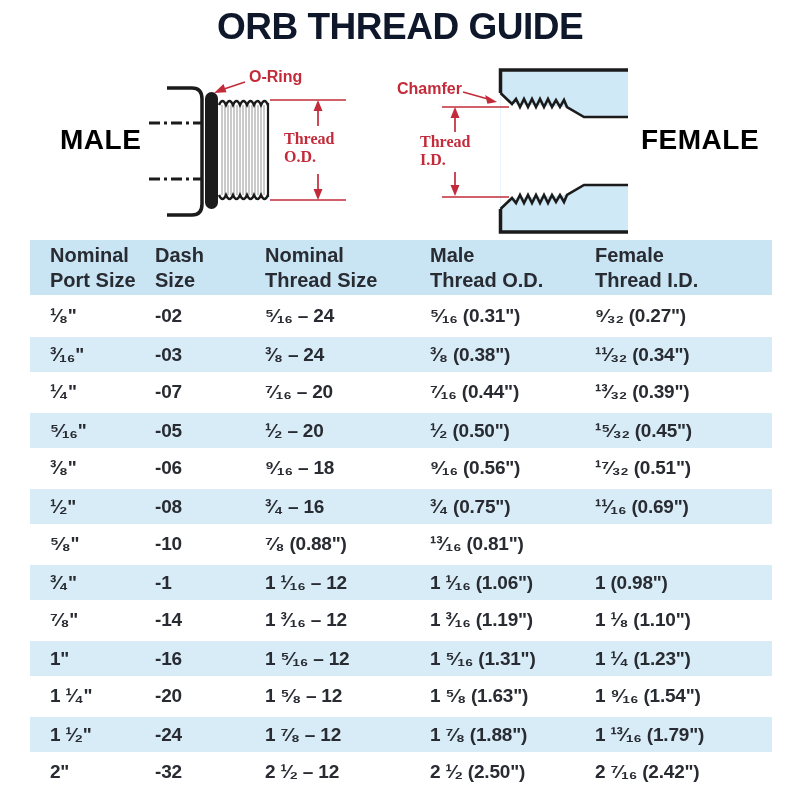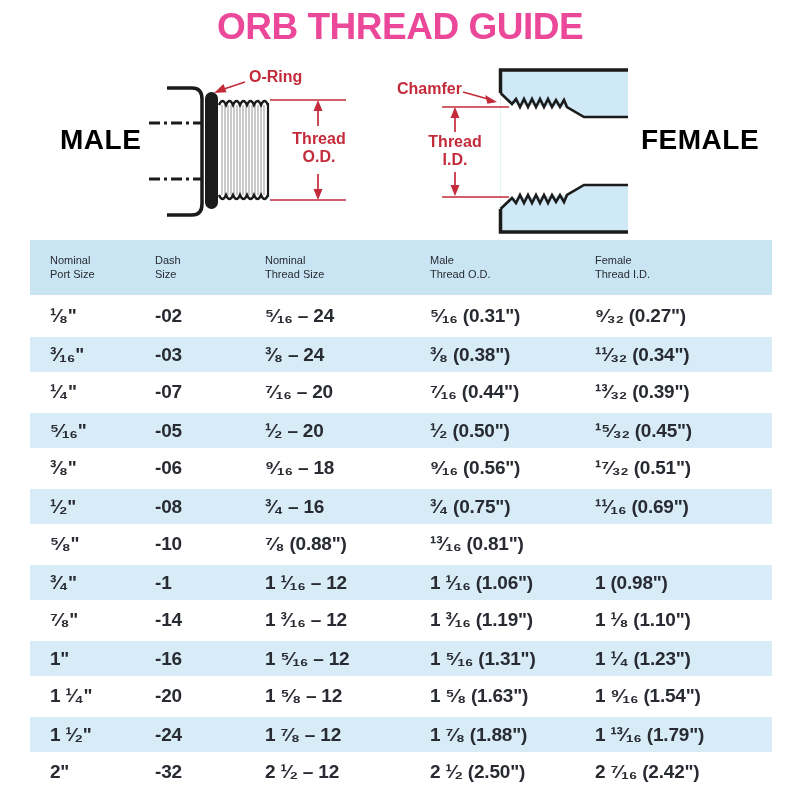--- a/index.html
+++ b/index.html
@@ -14,59 +14,59 @@
   body{
     width:800px;height:800px;background:#ffffff;
     font-family:"Liberation Sans","DejaVu Sans",sans-serif;
     position:relative;overflow:hidden;color:var(--text);
   }
   .page{position:relative;width:800px;height:800px;}
 
   .title{
     position:absolute;top:6px;left:0;width:100%;
     text-align:center;font-size:37px;font-weight:800;
-    letter-spacing:-0.5px;color:#ec4899;
+    letter-spacing:-0.5px;color:#0f172a;
   }
 
   .diagram-svg{position:absolute;top:55px;left:0;}
 
   .side-label{
     position:absolute;font-size:28px;font-weight:800;color:#000;
     letter-spacing:0.5px;
   }
   .male-label{left:60px;top:124px;}
   .female-label{left:641px;top:124px;}
 
   .red-label{
     position:absolute;color:var(--red);font-size:16px;font-weight:700;
     line-height:1.12;white-space:nowrap;
   }
   .oring-label{left:249px;top:68px;}
   .chamfer-label{left:397px;top:80px;}
-  .dim-label{white-space:normal;text-align:center;width:70px;}
+  .dim-label{white-space:normal;width:70px;font-family:Liberation Serif, serif;}
   .thread-od-label{left:284px;top:130px;}
   .thread-id-label{left:420px;top:133px;}
 
   
   .ink-line{stroke:var(--ink);fill:none;}
   .ink-fill{fill:var(--ink);}
   .body-fill{fill:var(--body-fill);stroke:none;}
   .bore-fill{fill:#ffffff;stroke:none;}
   .red-line{stroke:var(--red);stroke-width:1.7;fill:none;}
   .red-fill{fill:var(--red);stroke:none;}
   .thread-hatch{stroke:#8a8a8a;stroke-width:0.9;fill:none;}
 
   
   .thread-table{position:absolute;left:30px;top:240px;width:742px;}
   .thead{
     display:grid;grid-template-columns:105px 110px 165px 165px auto;
     background:var(--header-bg);height:55px;align-items:center;
     padding-left:20px;margin-bottom:2px;box-sizing:border-box;
   }
-  .hcell{font-size:11px;font-weight:400;line-height:1.22;color:var(--text);}
+  .hcell{font-size:20px;font-weight:700;line-height:1.22;color:var(--text);}
   .trow{
     display:grid;grid-template-columns:105px 110px 165px 165px auto;
     height:38px;align-items:center;padding-left:20px;box-sizing:border-box;
   }
   .trow.alt{background:var(--row-alt-bg);border-top:2px solid #fff;border-bottom:1px solid #fff;}
   .tcell{font-size:19px;font-weight:700;color:var(--text);letter-spacing:-0.2px;white-space:nowrap;}
 </style>
 </head>
 <body>
 

